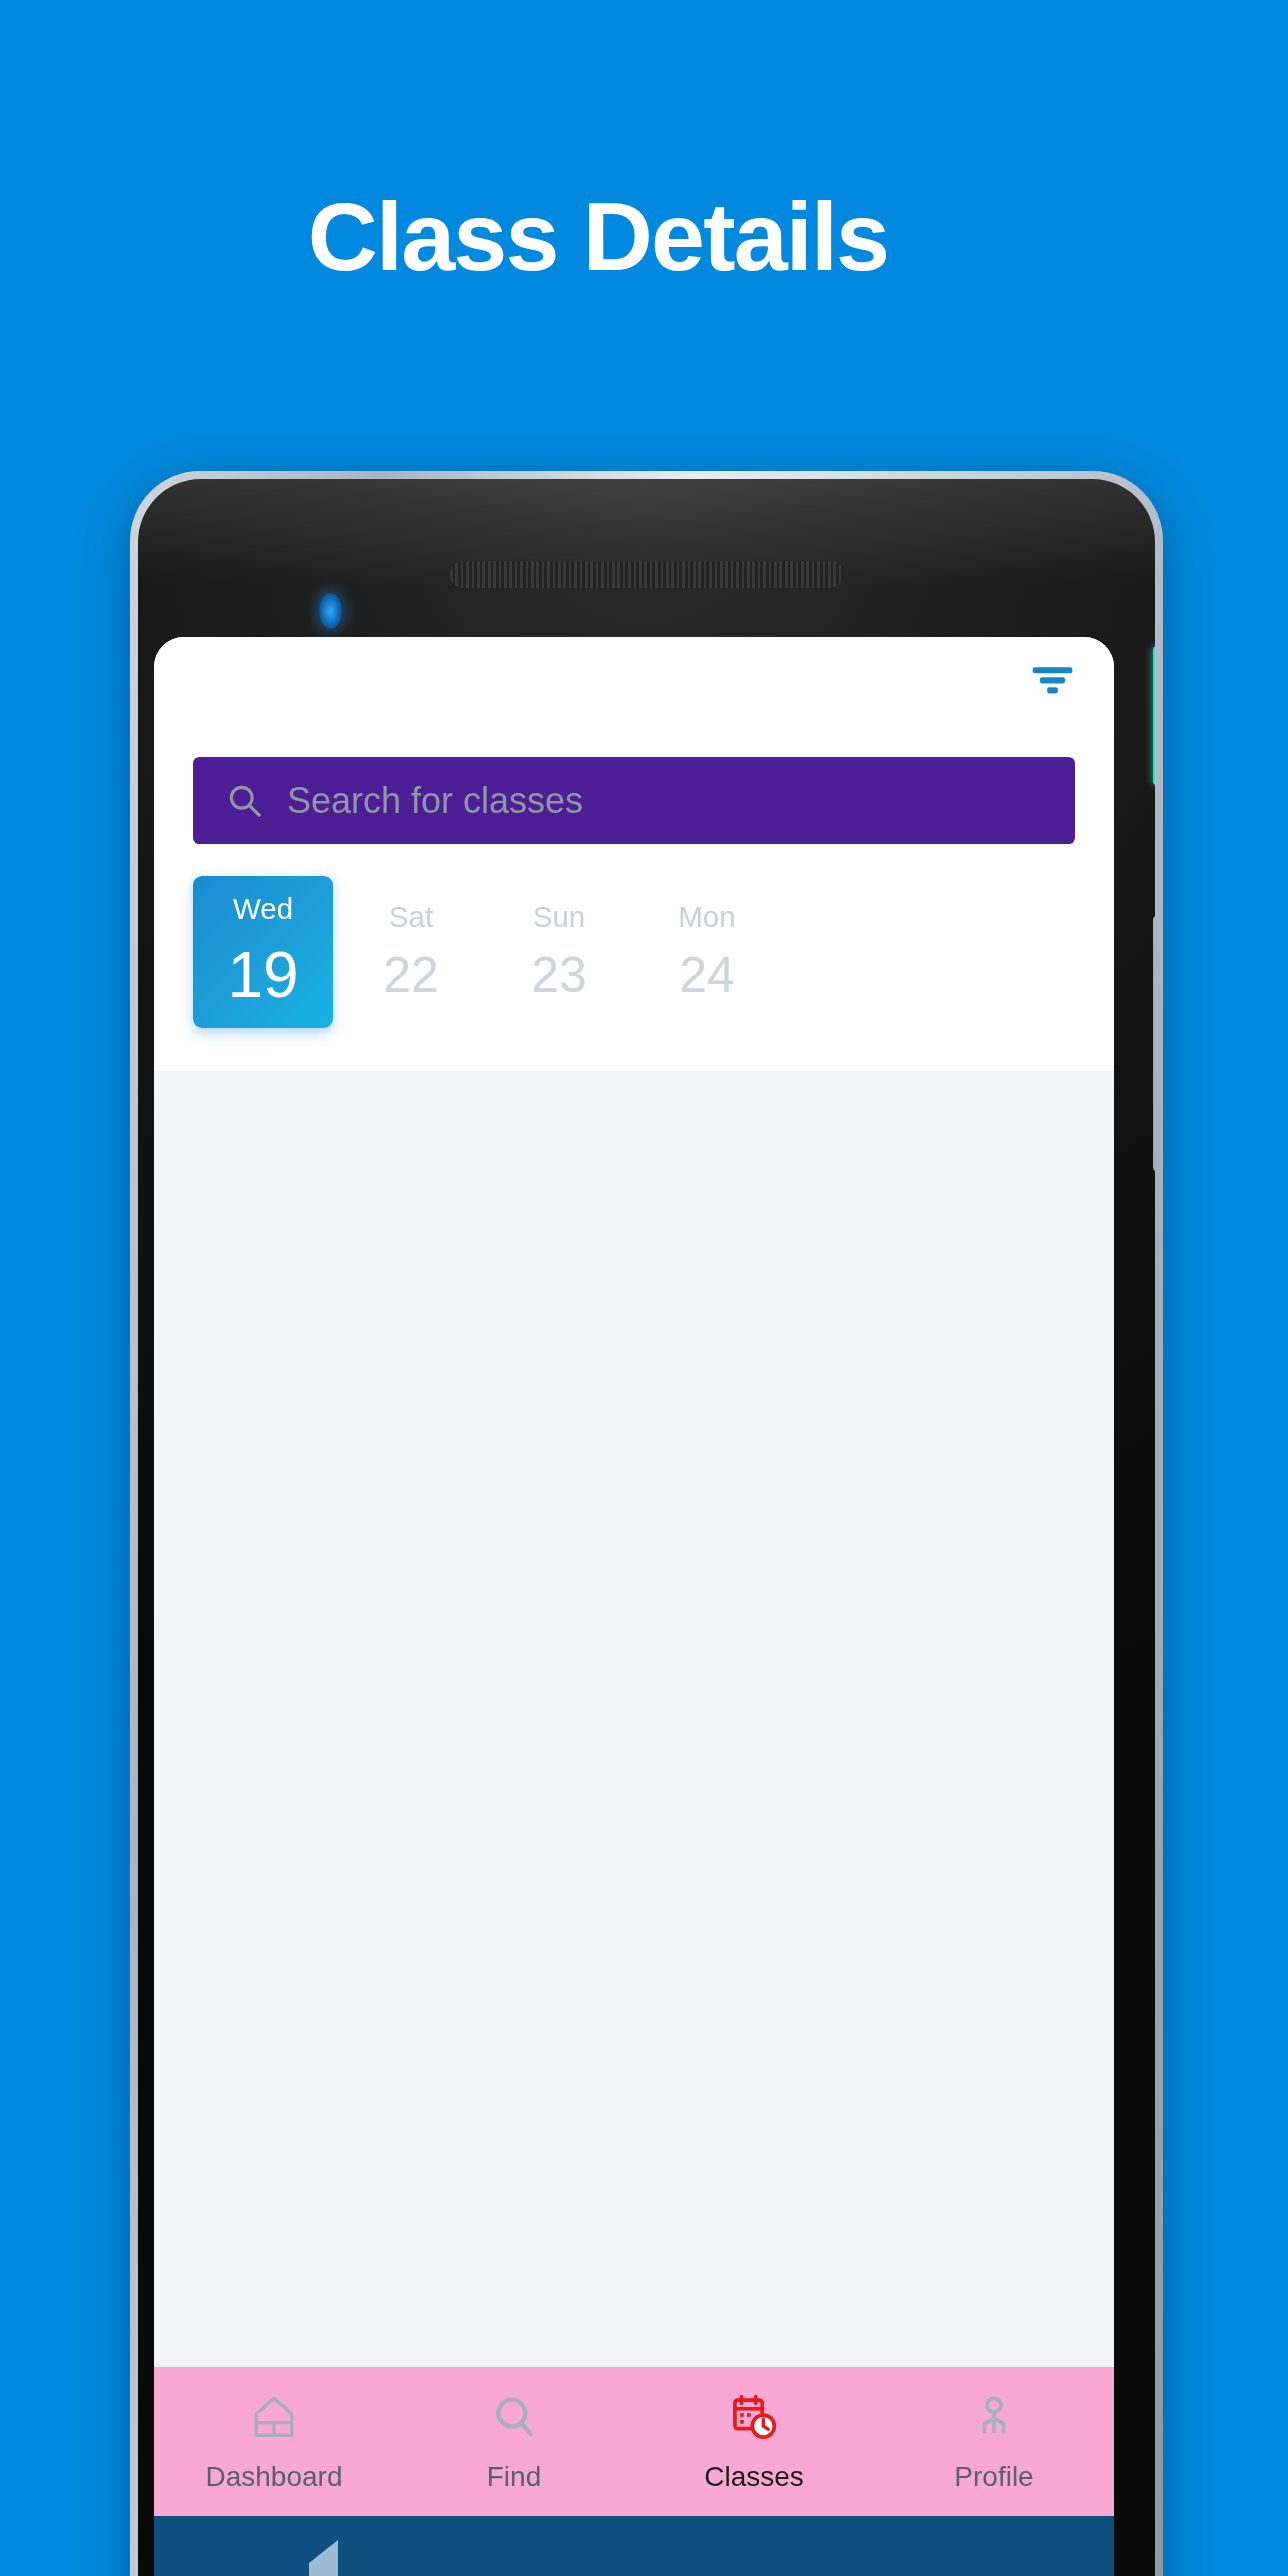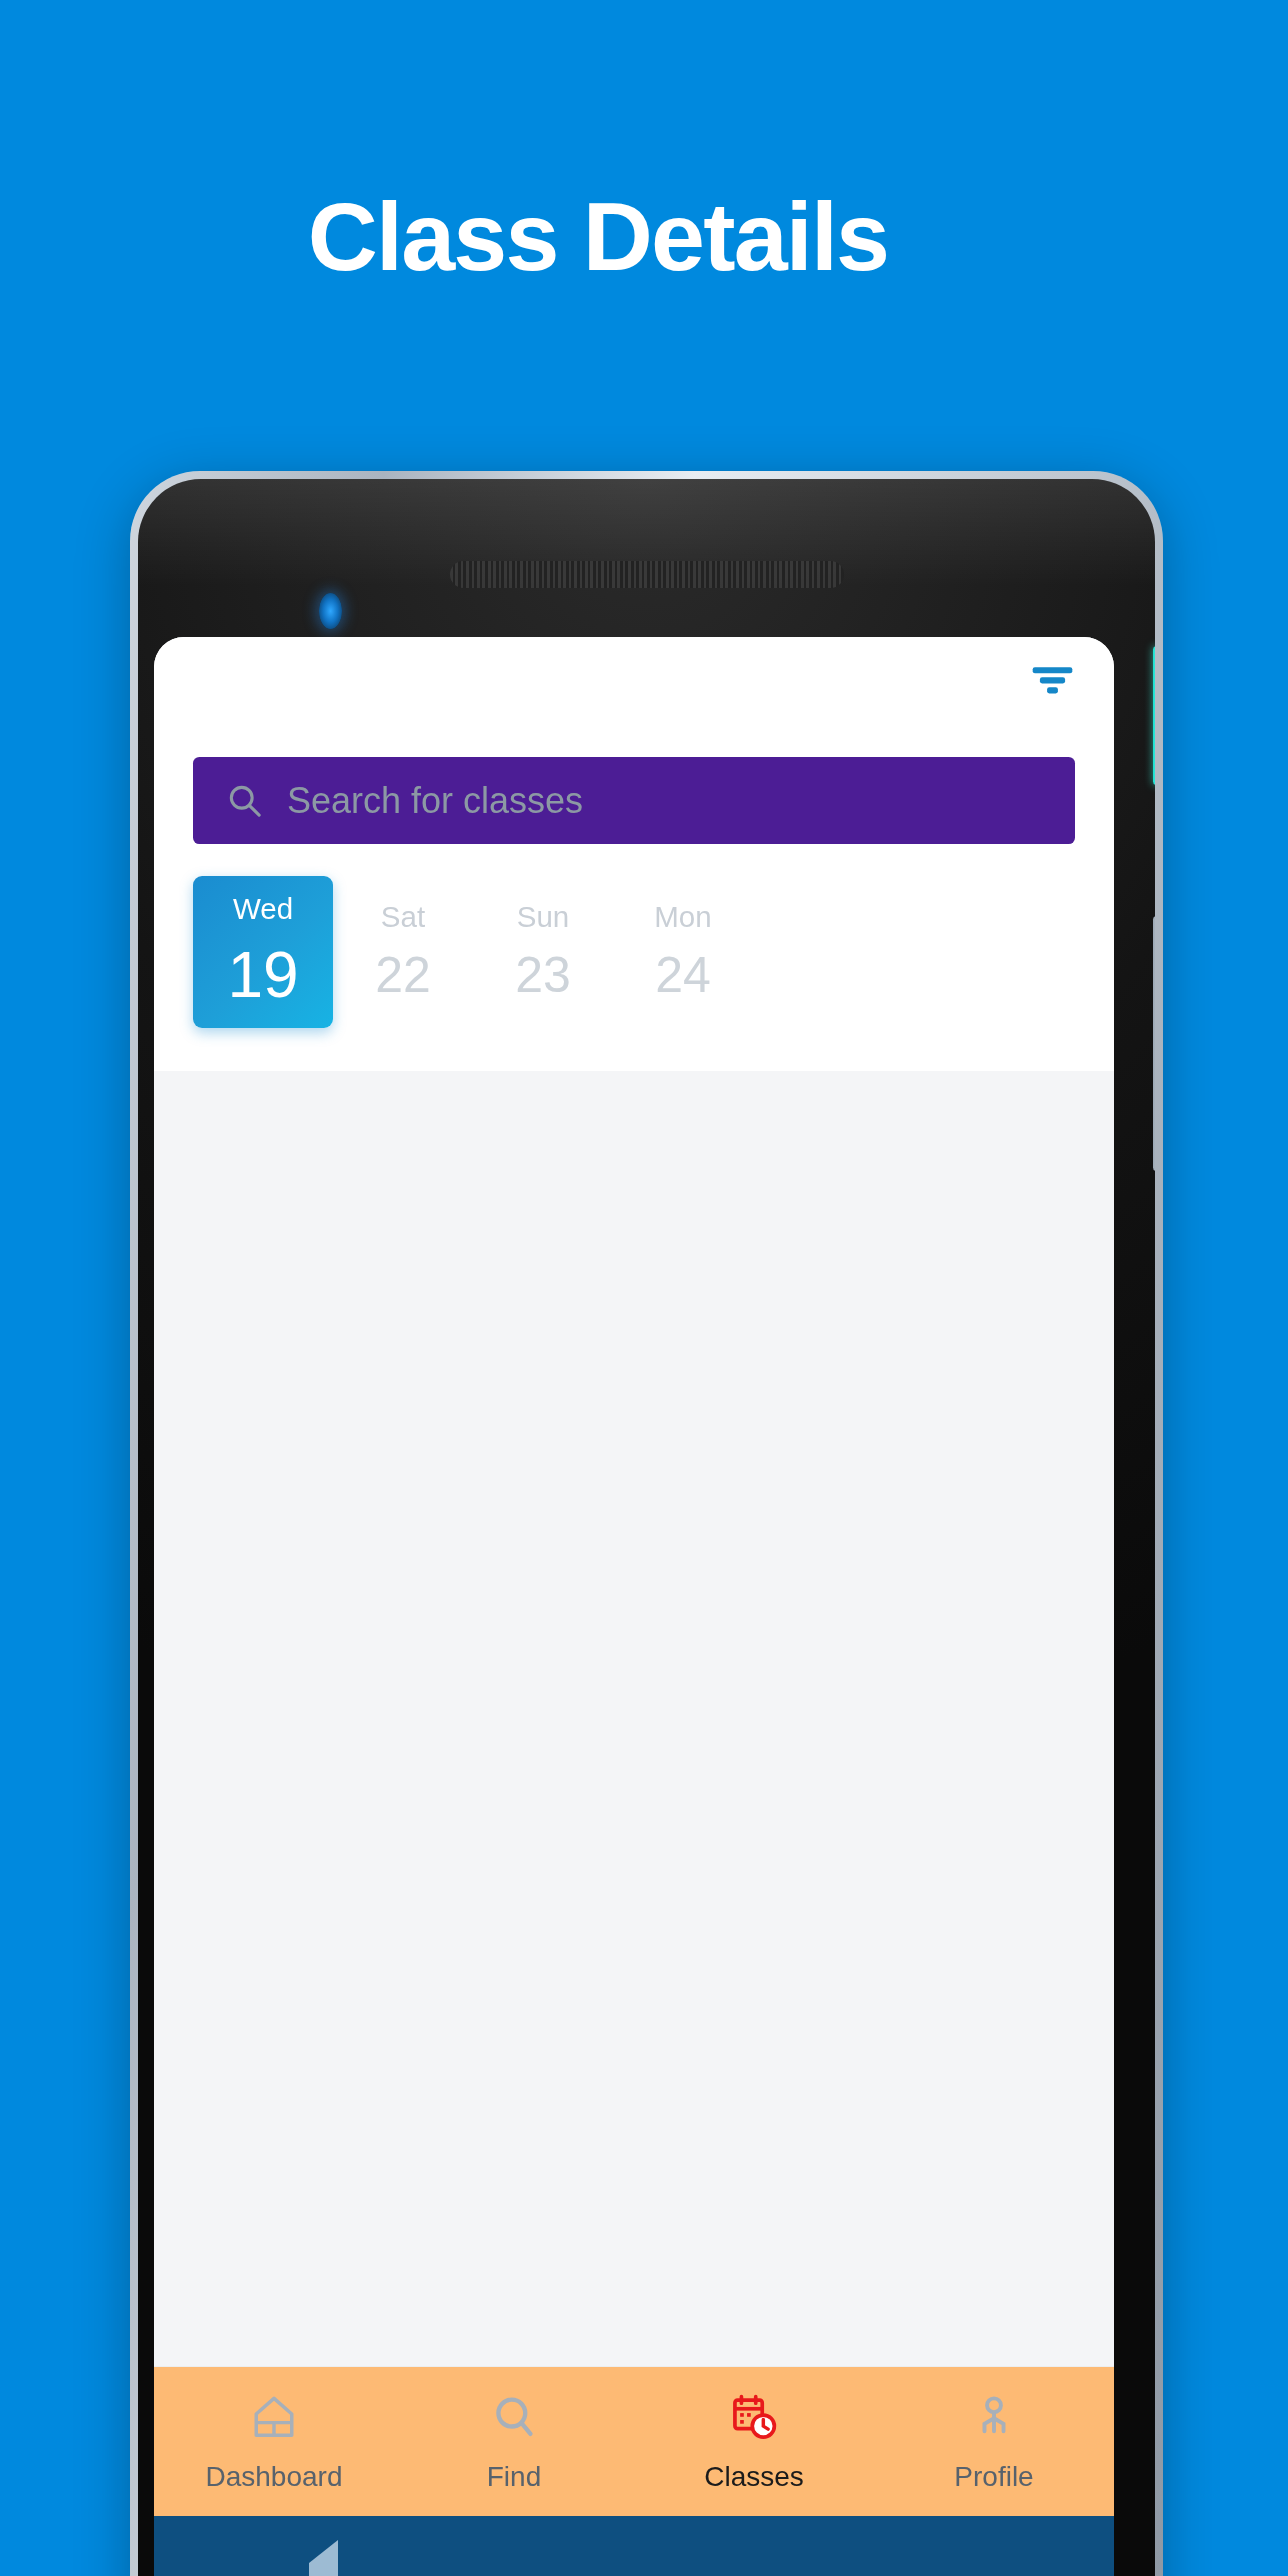--- a/index.html
+++ b/index.html
@@ -136,21 +136,21 @@
     gap:23px;
   }
   #search-placeholder{
     font-size:36px; color:#8C99A4; font-weight:400;
   }
 
   
   #date-strip{
     display:flex;
     padding:32px 39px 43px 39px;
-    gap:0;
+    gap:8px;
     text-align:center;
   }
   .date-cell{
     width:140px;
     height:152px;
     border-radius:9px;
     display:flex; flex-direction:column;
     align-items:center; justify-content:center;
     gap:12.5px;
     flex:0 0 auto;
@@ -166,21 +166,21 @@
 
   
   #class-list{
     flex:1 1 auto;
     background:#F4F5F7;
   }
 
   
   #bottom-nav{
     flex:0 0 auto;
-    background:#fdba74;
+    background:#f9a8d4;
     height:150px;
     display:flex;
     border-top:0.9px solid #ECEEF0;
   }
   .nav-item{
     flex:1 1 0;
     display:flex; flex-direction:column;
     align-items:center; justify-content:center;
     gap:18px;
     cursor:pointer;

